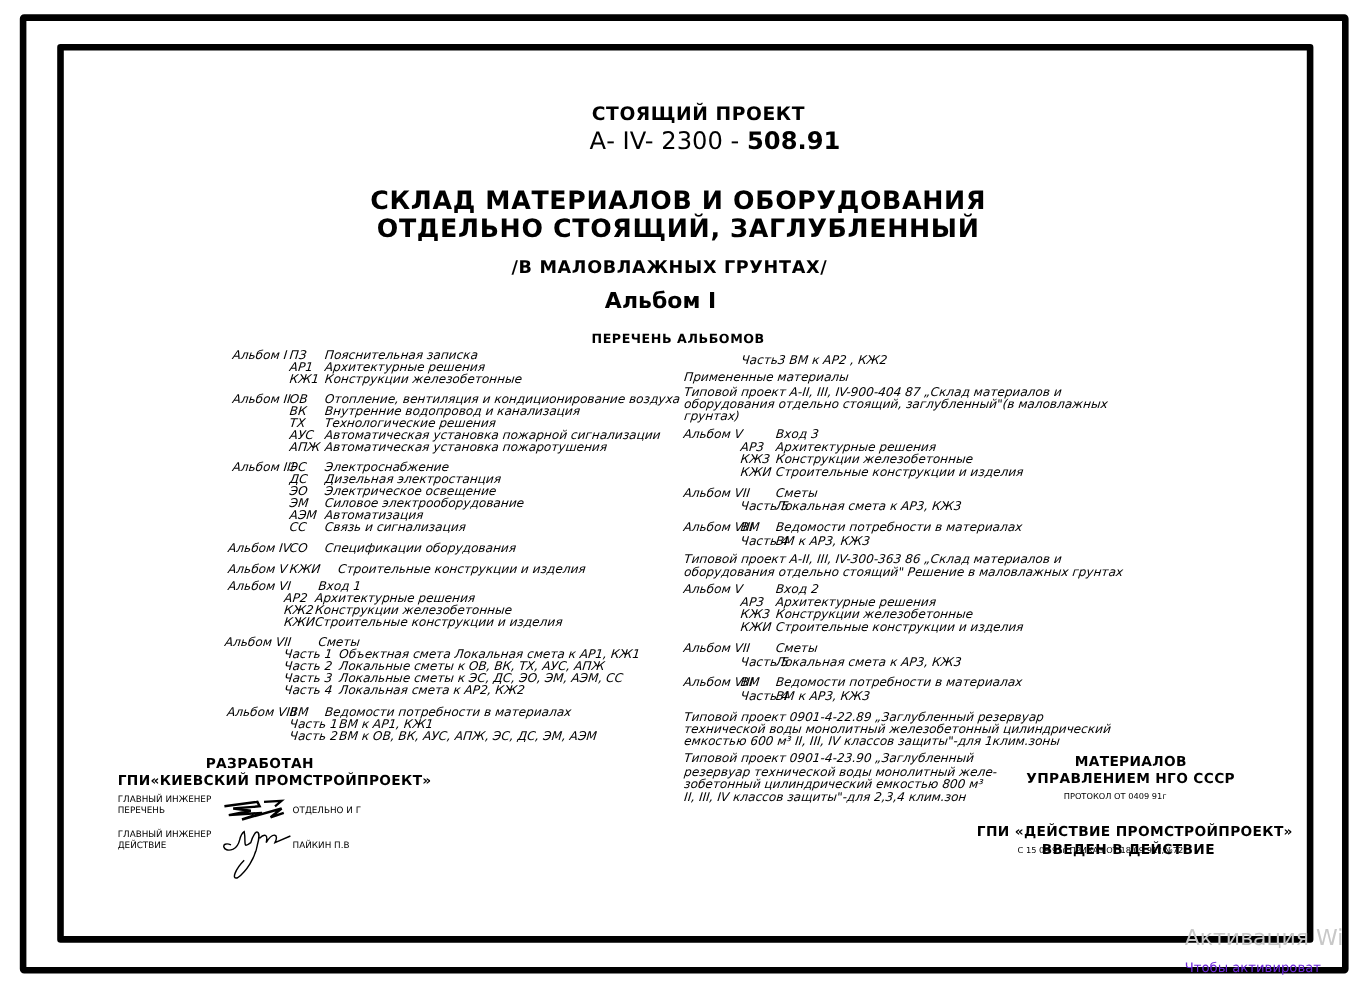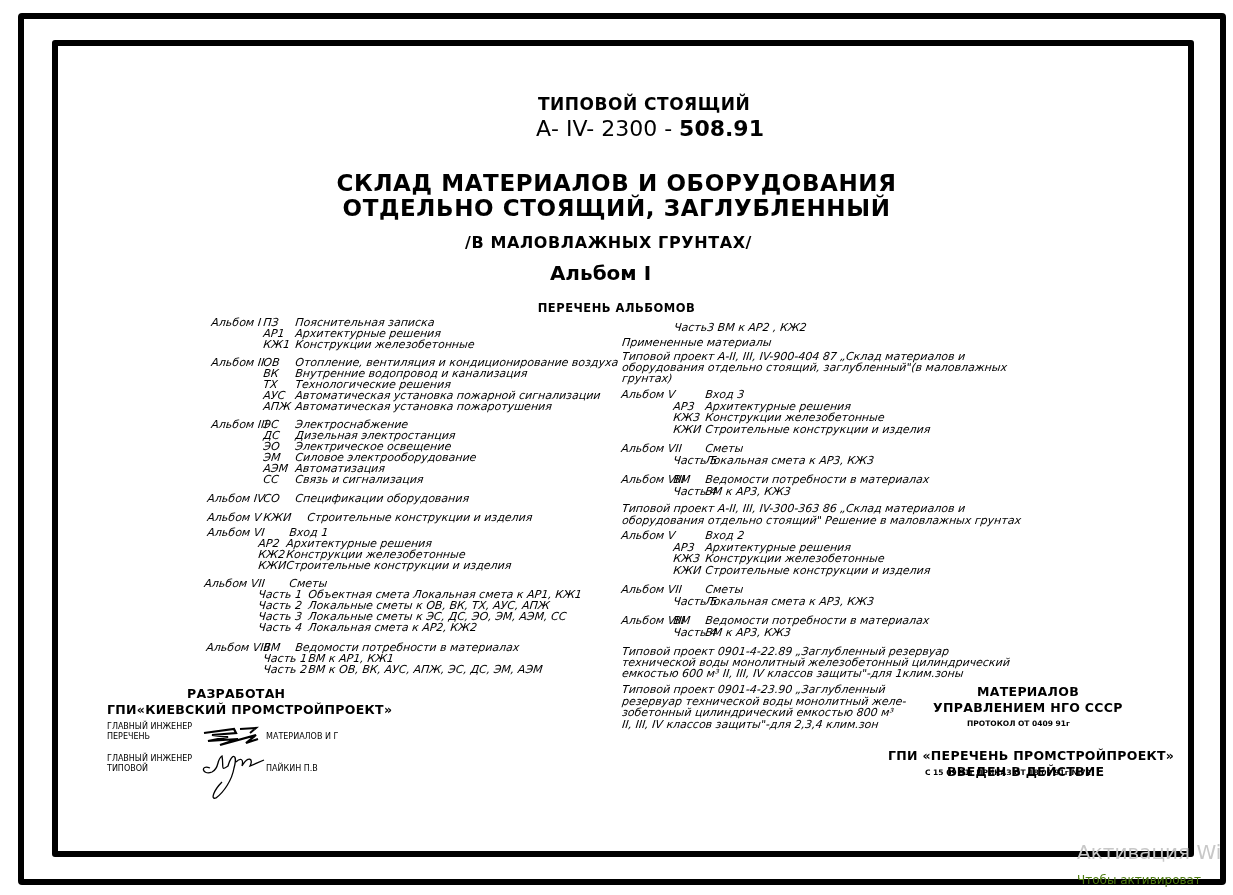--- a/index.html
+++ b/index.html
@@ -10,31 +10,31 @@
   .title-sm { font-family:"DejaVu Sans", sans-serif; font-weight:bold; font-size:17px; letter-spacing:0.5px; }
   .code { font-size:22px; font-weight:normal; letter-spacing:0px; }
   .code b { font-weight:bold; }
   .h1 { font-weight:bold; font-size:23px; letter-spacing:0.6px; text-align:center; left:0; width:1233px; }
   .h2 { font-weight:bold; font-size:16px; letter-spacing:0.6px; text-align:center; left:0; width:1233px; }
   .album-title { font-weight:bold; font-size:20px; text-align:center; left:0; width:1233px; }
   .list-title { font-weight:bold; font-size:11.5px; letter-spacing:0.5px; text-align:center; left:0; width:1233px; }
   .it { font-family:"DejaVu Sans", sans-serif; font-style:italic; font-size:11px; line-height:11.5px; transform:skewX(-6deg); }
   .lbl { font-weight:normal; font-size:8px; line-height:10px; font-family:"DejaVu Sans", sans-serif; }
   .b12 { font-weight:bold; font-size:12.5px; letter-spacing:0.3px; }
-  .b7 { font-weight:bold; font-size:7.5px; }
+  .b7 { font-weight:normal; font-size:7.5px; }
   .watermark1 { color:#c8c8c8; font-size:20px; font-family:"DejaVu Sans", sans-serif; }
-  .watermark2 { color:#4d7c0f; font-size:12px; font-family:"DejaVu Sans", sans-serif; }
+  .watermark2 { color:#6d28d9; font-size:12px; font-family:"DejaVu Sans", sans-serif; }
 </style>
 </head>
 <body>
 
 <div class="frame-outer"></div>
 <div class="frame-inner"></div>
 
-<div class="abs title-sm" style="left:538px;top:94px;">ТИПОВОЙ СТОЯЩИЙ</div>
+<div class="abs title-sm" style="left:538px;top:94px;">СТОЯЩИЙ ПРОЕКТ</div>
 <div class="abs code" style="left:536px;top:116px;"><span>А- IV- 2300 - </span><b>508.91</b></div>
 <div class="abs h1" style="top:170px;">СКЛАД МАТЕРИАЛОВ И ОБОРУДОВАНИЯ</div>
 <div class="abs h1" style="top:195px;">ОТДЕЛЬНО СТОЯЩИЙ, ЗАГЛУБЛЕННЫЙ</div>
 <div class="abs h2" style="top:233px;margin-left:-8px;">/В МАЛОВЛАЖНЫХ ГРУНТАХ/</div>
 <div class="abs album-title" style="top:261px;margin-left:-16px;">Альбом I</div>
 <div class="abs list-title" style="top:301px;">ПЕРЕЧЕНЬ АЛЬБОМОВ</div>
 
 <div class="abs" id="left-col" style="left:212px;top:317px;">
     <div class="abs it" style="left: 0px; top: 0px;">
       <span class="abs" style="left: 0px; top: 0px;">Альбом I</span>
@@ -288,31 +288,31 @@
 <div class="abs b12" style="left:187px;top:686px;">РАЗРАБОТАН</div>
 <div class="abs b12" style="left:107px;top:702px;">ГПИ«КИЕВСКИЙ ПРОМСТРОЙПРОЕКТ»</div>
 <div class="abs lbl" style="left:107px;top:722px;">
     <div>ГЛАВНЫЙ ИНЖЕНЕР</div>
     <div>ПЕРЕЧЕНЬ</div>
   </div>
 <svg class="abs" style="left:198px;top:725px;" width="64" height="26">
   <path d="M6 8 L36 4 L38 8 L14 10 L30 12 L10 16 L40 14 L22 20 L58 10 L48 18 L60 14" stroke="#000" stroke-width="2.2" fill="none"></path>
   <path d="M42 4 L58 3 L52 8" stroke="#000" stroke-width="2" fill="none"></path>
 </svg>
-<div class="abs lbl" style="left:266px;top:732px;">МАТЕРИАЛОВ И Г</div>
+<div class="abs lbl" style="left:266px;top:732px;">ОТДЕЛЬНО И Г</div>
 <div class="abs lbl" style="left:107px;top:754px;">
     <div>ГЛАВНЫЙ ИНЖЕНЕР</div>
-    <div>ТИПОВОЙ</div>
+    <div>ДЕЙСТВИЕ</div>
   </div>
 <svg class="abs" style="left:198px;top:746px;" width="70" height="56">
   <path d="M12 22 C2 18 4 30 14 26 C22 22 18 14 24 10 C26 20 22 26 30 20 C34 6 40 8 36 22 C34 34 26 46 18 52 C12 54 16 44 24 36 M38 16 C42 12 46 12 44 20 C50 10 56 12 52 20 L66 14" stroke="#000" stroke-width="1.3" fill="none"></path>
 </svg>
 <div class="abs lbl" style="left:266px;top:764px;">ПАЙКИН П.В</div>
 
 <div class="abs b12" style="left:977px;top:684px;">МАТЕРИАЛОВ</div>
 <div class="abs b12" style="left:933px;top:700px;">УПРАВЛЕНИЕМ НГО СССР</div>
 <div class="abs b7" style="left:967px;top:719px;">ПРОТОКОЛ ОТ 0409 91г</div>
 <div class="abs b12" style="left:947px;top:732px;margin-top:32px;">ВВЕДЕН В ДЕЙСТВИЕ</div>
-<div class="abs b12" style="left:888px;top:748px;">ГПИ «ПЕРЕЧЕНЬ ПРОМСТРОЙПРОЕКТ»</div>
+<div class="abs b12" style="left:888px;top:748px;">ГПИ «ДЕЙСТВИЕ ПРОМСТРОЙПРОЕКТ»</div>
 <div class="abs b7" style="left:925px;top:768px;">С 15 09 91г   ПРИКАЗ ОТ 18 09 91г,№72</div>
 
 <div class="abs watermark1" style="left:1077px;top:840px;">Активация Wi</div>
 <div class="abs watermark2" style="left:1077px;top:873px;">Чтобы активироват</div>
 
 </body></html>

